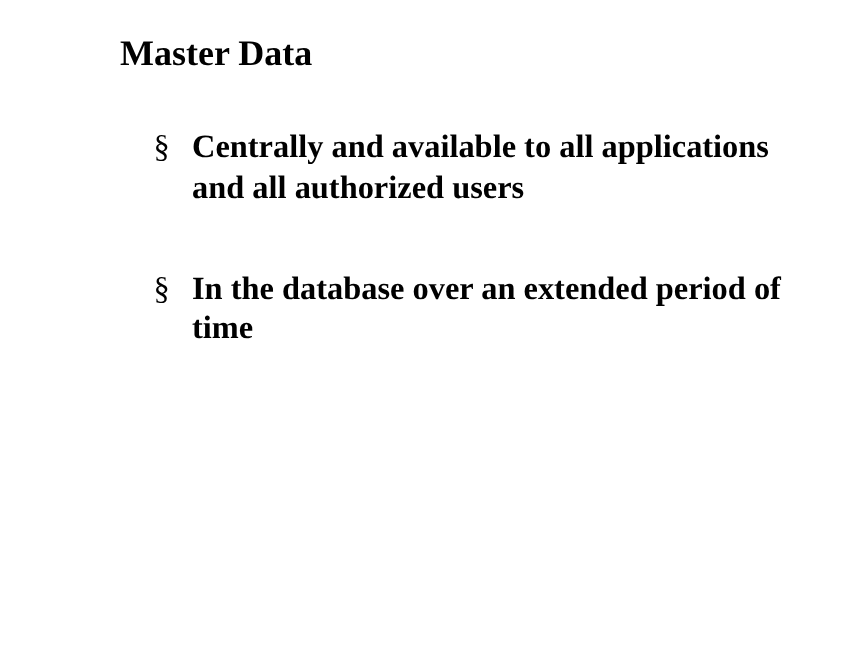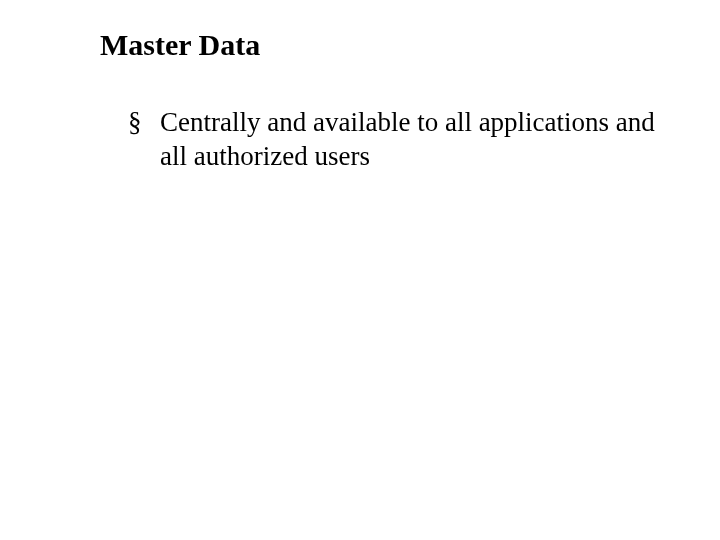--- a/index.html
+++ b/index.html
@@ -24,21 +24,21 @@
       font-weight: bold;
       margin-bottom: 44px;
     }
     .bullets {
       list-style: none;
       padding-left: 28px;
     }
     .bullets li {
       position: relative;
       font-size: 27px;
-      font-weight: normal;
+      font-weight: bold;
       line-height: 1.25;
       margin-bottom: 50px;
       padding-left: 32px;
       padding-right: 40px;
     }
     .bullets li::before {
       content: "§";
       position: absolute;
       left: 0;
       top: 0;
@@ -55,15 +55,16 @@
       font-style: italic;
     }
   </style>
 </head>
 <body>
 
 <div class="slide">
   <h1 class="title">Master Data</h1>
   <ul class="bullets">
     <li>Centrally and available to all applications and all authorized users</li>
+    <li>In the database over an extended period of time</li>
   </ul>
   <div class="page-number">30</div>
 </div>
 
 </body></html>

